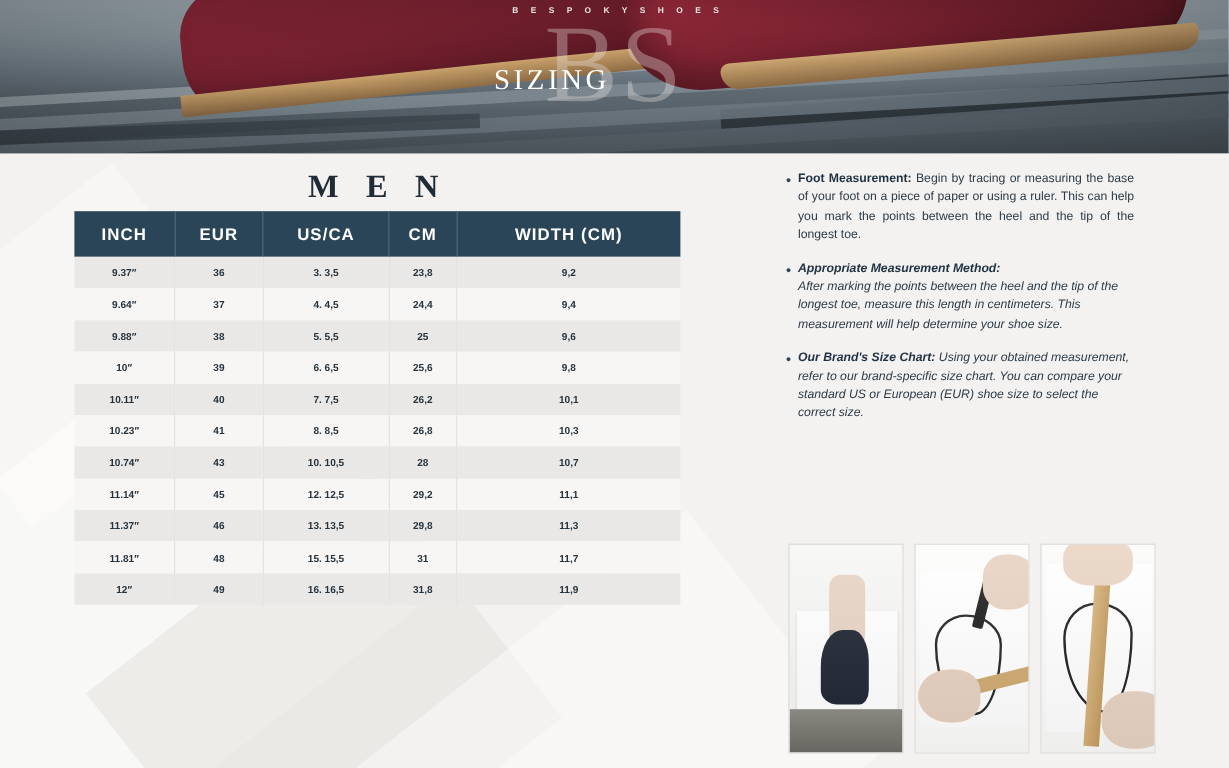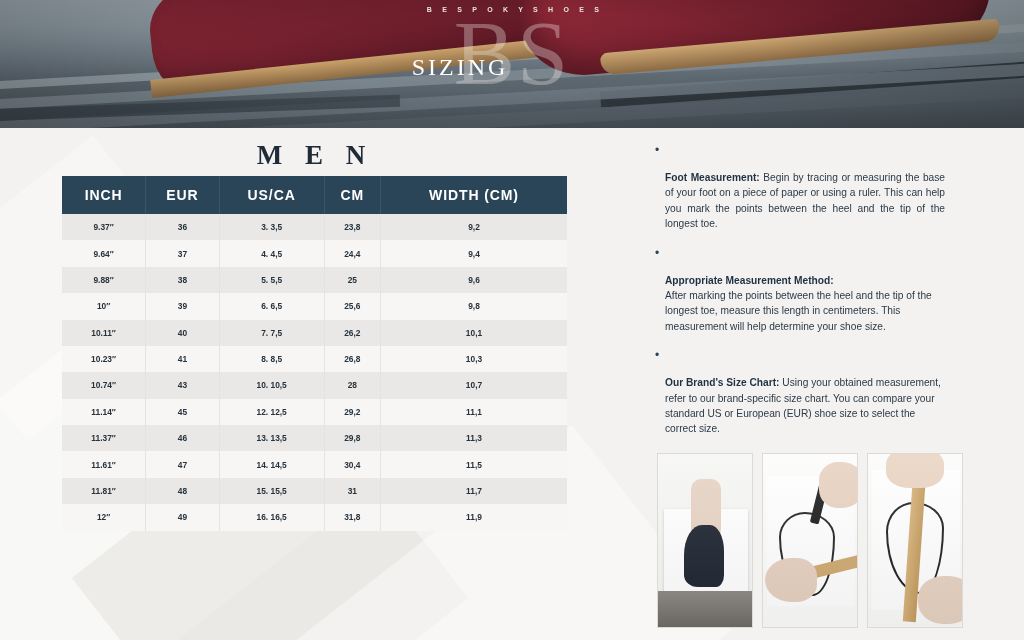--- a/index.html
+++ b/index.html
@@ -216,27 +216,26 @@
     color: #2b4558;
     font-size: 12px;
     line-height: 14px;
     padding-top: 1px;
   }
   .note-text {
     font-size: 10.2px;
     line-height: 15.4px;
     color: #2b3a47;
     text-align: justify;
-    margin-top: 28px;
   }
   .note-text b {
     color: #1f3142;
     font-weight: 700;
   }
-  .note-2 .note-text, .note-3 .note-text { text-align: left; }
+  .note-2 .note-text, .note-3 .note-text { text-align: left; font-style: italic; }
 
   
   .photos {
     position: absolute;
     left: 657px; top: 325px;
     display: flex;
     gap: 9px;
   }
   .photo {
     width: 96px; height: 175px;
@@ -427,27 +426,20 @@
           <td>12. 12,5</td>
           <td>29,2</td>
           <td>11,1</td>
         </tr>
         <tr>
           <td>11.37′′</td>
           <td>46</td>
           <td>13. 13,5</td>
           <td>29,8</td>
           <td>11,3</td>
-        </tr>
-        <tr>
-          <td>11.61′′</td>
-          <td>47</td>
-          <td>14. 14,5</td>
-          <td>30,4</td>
-          <td>11,5</td>
         </tr>
         <tr>
           <td>11.81′′</td>
           <td>48</td>
           <td>15. 15,5</td>
           <td>31</td>
           <td>11,7</td>
         </tr>
         <tr>
           <td>12′′</td>

